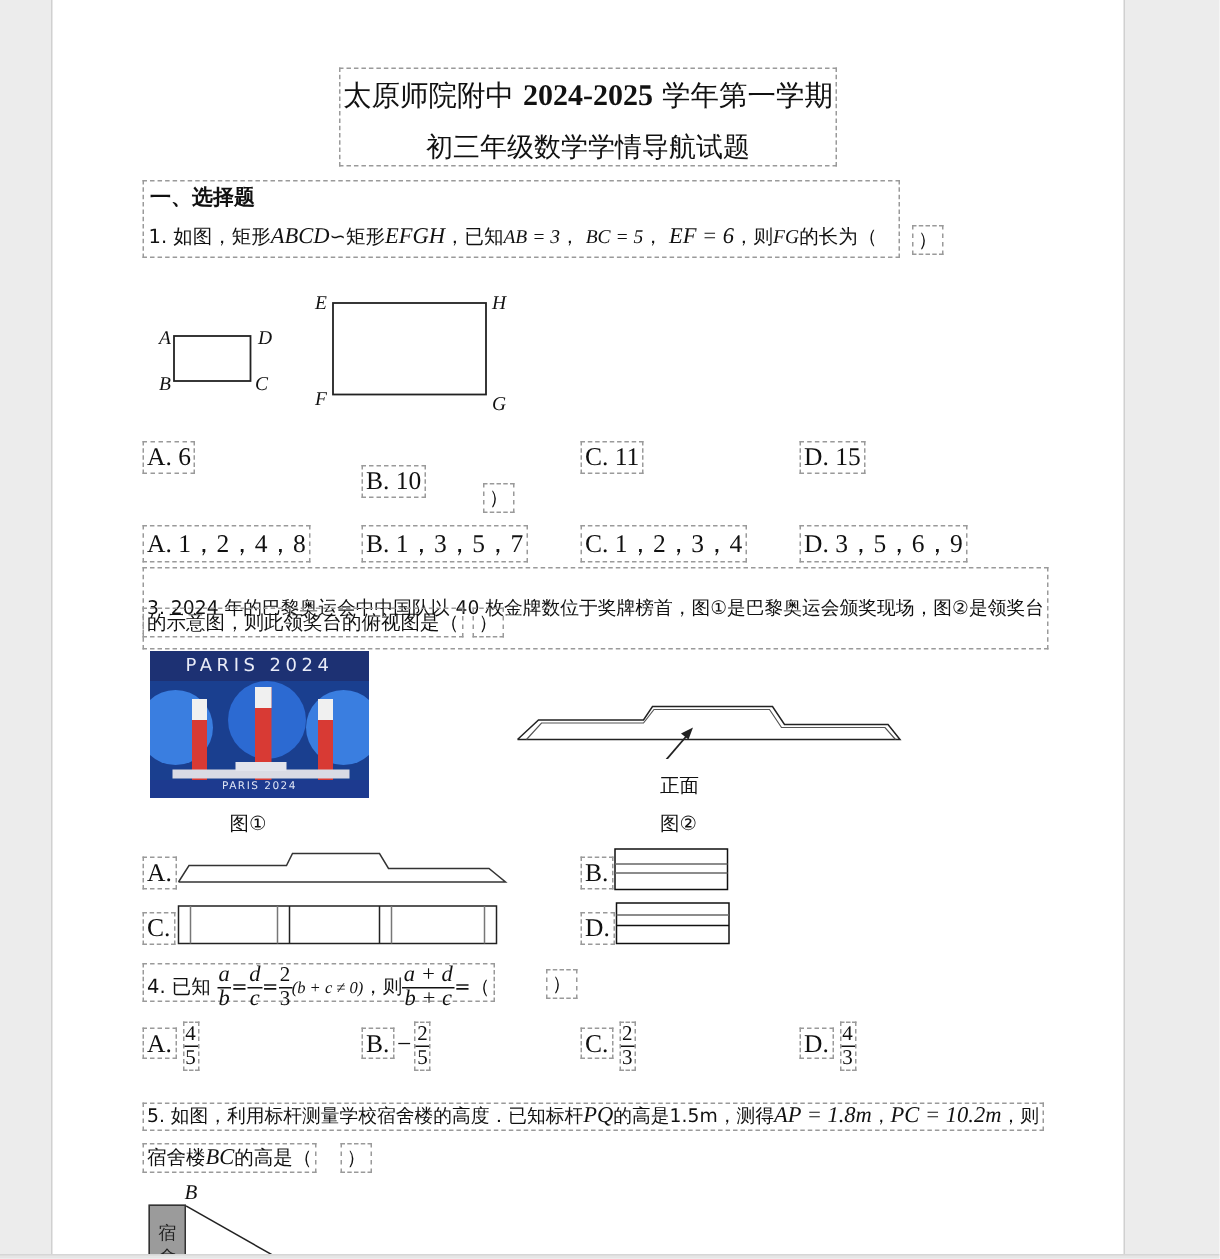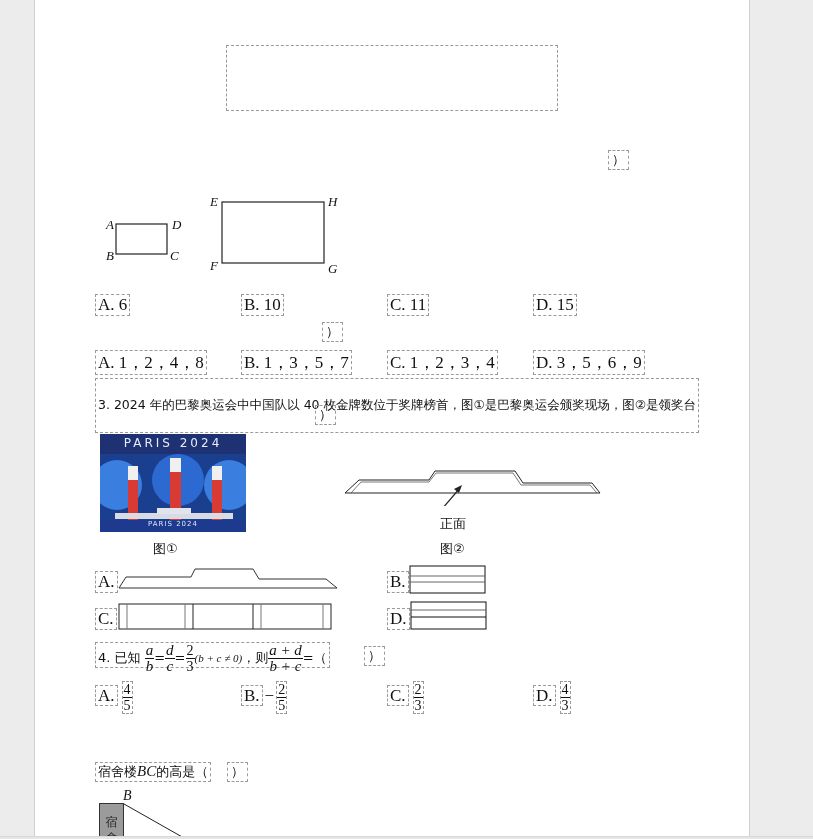--- a/index.html
+++ b/index.html
@@ -24,49 +24,60 @@
   .frac { display:inline-flex; flex-direction:column; align-items:center; vertical-align:middle; font-family:"Liberation Serif",serif; font-size:14px; line-height:15px; }
   .frac .n { border-bottom:1px solid #111; padding:0 1px; }
   .frac i { font-style:italic; }
 </style>
 </head>
 <body>
 
 <div class="page">
 
   <div class="abs dash title-box">
+    <div class="t1">
+      <span>太原师院附中 </span><b>2024-2025</b><span> 学年第一学期</span>
+    </div>
+    <div class="t2">初三年级数学学情导航试题</div>
   </div>
 
+  <div class="abs dash sec-box">
+    <div class="sec-title">一、选择题</div>
+    <div class="abs q" style="left:3px; top:28px;">
+      <span>1. 如图，矩形</span><i>ABCD</i><span>∽</span><span>矩形</span><i>EFGH</i><span>，已知</span><i style="font-size:13px">AB = 3</i><span>，</span> <i style="font-size:13px">BC = 5</i><span>，</span> <i>EF = 6</i><span>，则</span><i style="font-size:13px">FG</i><span>的长为（</span>
+    </div>
+  </div>
   <div class="abs dash q" style="left:573px; top:150px; padding:0 3px;">）</div>
 
   <svg class="abs" style="left:60px; top:190px;" width="260" height="90">
     <rect x="21" y="34" width="51" height="30" fill="none" stroke="#222" stroke-width="1.2"></rect>
     <rect x="127" y="12" width="102" height="61" fill="none" stroke="#222" stroke-width="1.2"></rect>
   </svg>
   <span class="lbl" style="left:71px; top:217px;">A</span>
   <span class="lbl" style="left:137px; top:217px;">D</span>
   <span class="lbl" style="left:71px; top:248px;">B</span>
   <span class="lbl" style="left:135px; top:248px;">C</span>
   <span class="lbl" style="left:175px; top:194px;">E</span>
   <span class="lbl" style="left:293px; top:194px;">H</span>
   <span class="lbl" style="left:175px; top:258px;">F</span>
   <span class="lbl" style="left:293px; top:261px;">G</span>
 
   <div class="abs dash opt" style="left:60px; top:294px;">A. 6</div>
-  <div class="abs dash opt" style="left:206px; top:294px;font-family:Liberation Serif, serif;">B. 10</div>
+  <div class="abs dash opt" style="left:206px; top:310px;font-family:Liberation Serif, serif;">B. 10</div>
   <div class="abs dash opt" style="left:352px; top:294px;">C. 11</div>
   <div class="abs dash opt" style="left:498px; top:294px;">D. 15</div>
 
   <div class="abs dash q" style="left:287px; top:322px; padding:0 3px;">）</div>
   <div class="abs dash opt" style="left:60px; top:350px;">A. 1，2，4，8</div>
   <div class="abs dash opt" style="left:206px; top:350px;">B. 1，3，5，7</div>
   <div class="abs dash opt" style="left:352px; top:350px;">C. 1，2，3，4</div>
   <div class="abs dash opt" style="left:498px; top:350px;text-align:center;">D. 3，5，6，9</div>
 
   <div class="abs dash q" style="left:60px; top:378px; padding:18px 2px; font-size:12.5px;">3. 2024 年的巴黎奥运会中中国队以 40 枚金牌数位于奖牌榜首，图①是巴黎奥运会颁奖现场，图②是领奖台</div>
+  <div class="abs dash q" style="left:60px; top:405px; padding:0 2px;">的示意图，则此领奖台的俯视图是（</div>
   <div class="abs dash q" style="left:280px; top:405px; padding:0 3px;">）</div>
 
   <div class="abs" style="left:65px; top:434px; width:146px; height:98px; background:#1a3f8f; overflow:hidden;">
     <div style="position:absolute; left:0; top:0; width:146px; height:20px; background:#1d3173;"></div>
     <div style="position:absolute; left:0; top:2px; width:146px; text-align:center; color:#e9ecf8; font-family:'DejaVu Sans',sans-serif; font-size:12px; letter-spacing:3px;">PARIS 2024</div>
     <div style="position:absolute; left:-8px; top:26px; width:50px; height:50px; border-radius:50%; background:#3a7ee0;"></div>
     <div style="position:absolute; left:52px; top:20px; width:52px; height:52px; border-radius:50%; background:#2c6ad2;"></div>
     <div style="position:absolute; left:104px; top:26px; width:50px; height:50px; border-radius:50%; background:#3a7ee0;"></div>
     <div style="position:absolute; left:28px; top:32px; width:10px; height:45px; background:#d83a34; border-top:14px solid #f0f0f0;"></div>
     <div style="position:absolute; left:70px; top:24px; width:11px; height:50px; background:#d83a34; border-top:14px solid #f0f0f0;"></div>
@@ -153,20 +164,23 @@
       </span>
   </div>
   <div class="abs" style="left:498px; top:681px;">
     <span class="dash opt">D.</span>
     <span class="frac dash">
         <span class="n">4</span>
         <span>3</span>
       </span>
   </div>
 
+  <div class="abs dash q" style="left:60px; top:735px; padding:0 2px; font-size:12.5px;">
+    <span>5. 如图，利用标杆测量学校宿舍楼的高度．已知标杆</span><i>PQ</i><span>的高是1.5m，测得</span><i>AP = 1.8m</i><span>，</span><i>PC = 10.2m</i><span>，则</span>
+  </div>
   <div class="abs dash q" style="left:60px; top:762px; padding:0 2px;">
     <span>宿舍楼</span><i>BC</i><span>的高是（</span>
   </div>
   <div class="abs dash q" style="left:192px; top:762px; padding:0 3px;">）</div>
 
   <span class="lbl" style="left:88px; top:788px; font-size:14px;">B</span>
   <div class="abs" style="left:64px; top:803px; width:25px; height:40px; background:#9b9b9b; border:1px solid #333; box-sizing:border-box;">
     <div style="width:100%; text-align:center; font-size:12px; line-height:16px; padding-top:10px; color:#222; font-family:'DejaVu Sans',sans-serif; word-break:break-all; white-space:normal;">宿舍</div>
   </div>
   <svg class="abs" style="left:89px; top:803px;" width="70" height="36">

